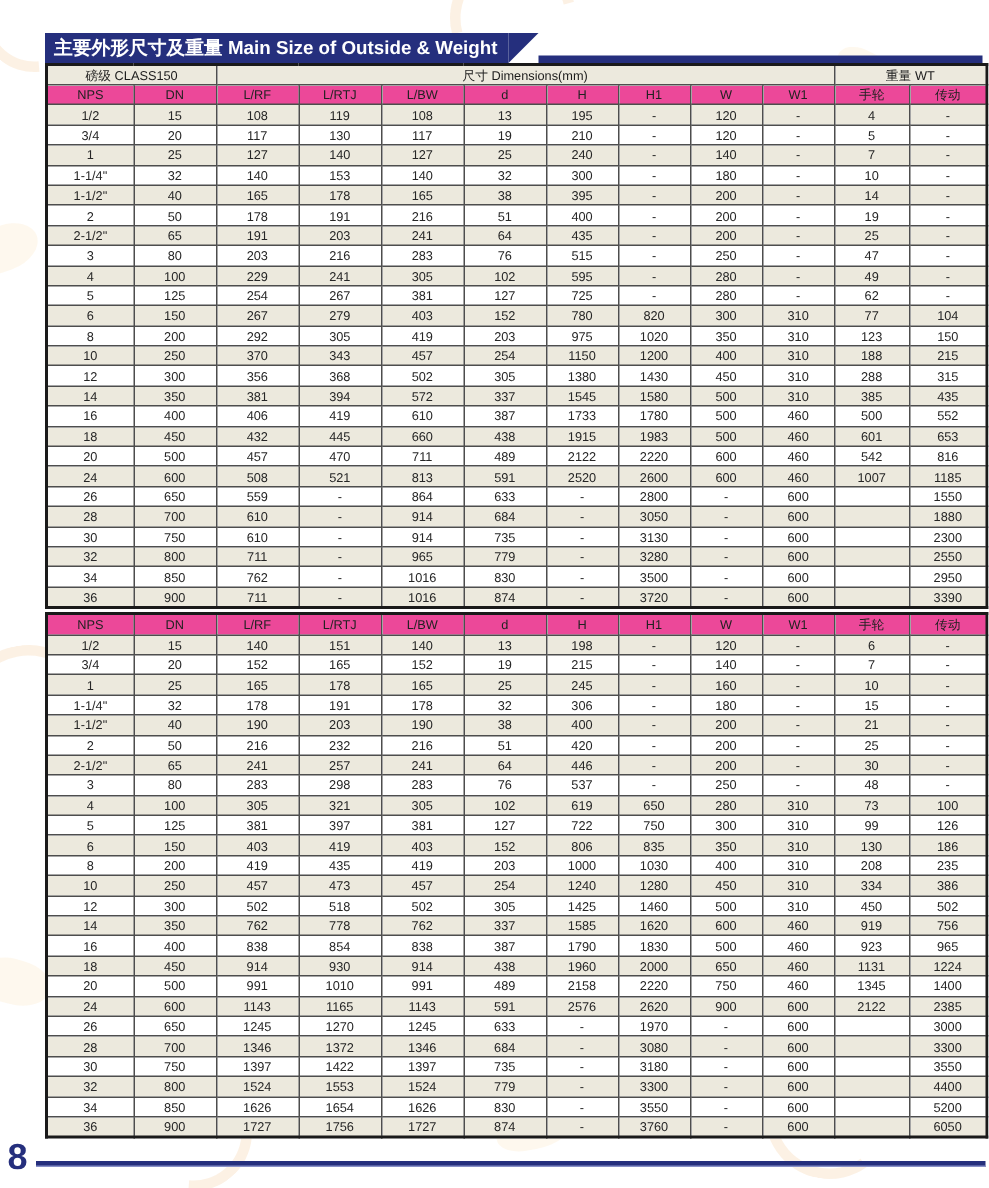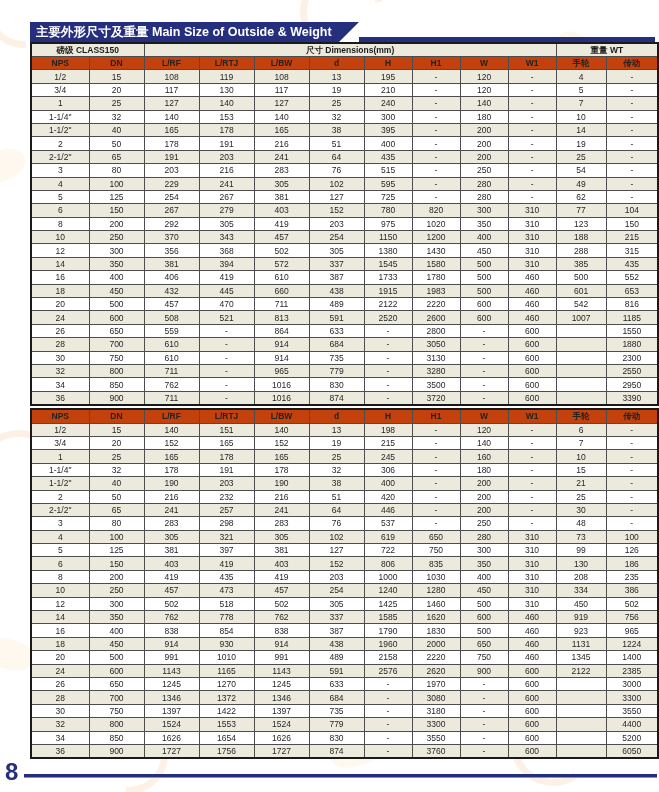--- a/index.html
+++ b/index.html
@@ -34,23 +34,23 @@
     border-collapse:collapse; table-layout:fixed; width:627px;
     border:2px solid #1a1a1a; margin-bottom:2px;
     background:#ffffff;
   }
   table.spec th, table.spec td {
     border:1px solid #4d4d4d;
     font-size:8.5px; line-height:10px; padding:1px 0; height:10.4px;
     text-align:center; vertical-align:middle;
     overflow:hidden; white-space:nowrap;
   }
-  table.spec th { font-weight:bold; }
+  table.spec th { font-weight:normal; }
   tr.band th { background:#ece9dd; height:9.6px; font-size:8.5px; }
-  tr.colhead th { background:#c2410c; font-weight:bold; color:#222;text-align:center; }
+  tr.colhead th { background:#ec4899; font-weight:normal; color:#222;text-align:center; }
   tr.shaded td { background:#ece9dd; }
   td { color:#262626; }
   
   .footer { position:absolute; left:0; top:756px; width:659px; height:34px; z-index:3; }
   .page-num {
     position:absolute; left:5px; top:2px;
     font-size:24px; font-weight:bold; color:#252f7d;
   }
   .footer-rule { position:absolute; left:24px; right:2px; top:18px; height:3px; background:#252f7d; border-bottom:1px solid #8890c8; }
 </style>
@@ -219,21 +219,21 @@
           <td>3</td>
           <td>80</td>
           <td>203</td>
           <td>216</td>
           <td>283</td>
           <td>76</td>
           <td>515</td>
           <td>-</td>
           <td>250</td>
           <td>-</td>
-          <td>54</td>
+          <td>47</td>
           <td>-</td>
         </tr>
         <tr class="shaded">
           <td>4</td>
           <td>100</td>
           <td>229</td>
           <td>241</td>
           <td>305</td>
           <td>102</td>
           <td>595</td>

